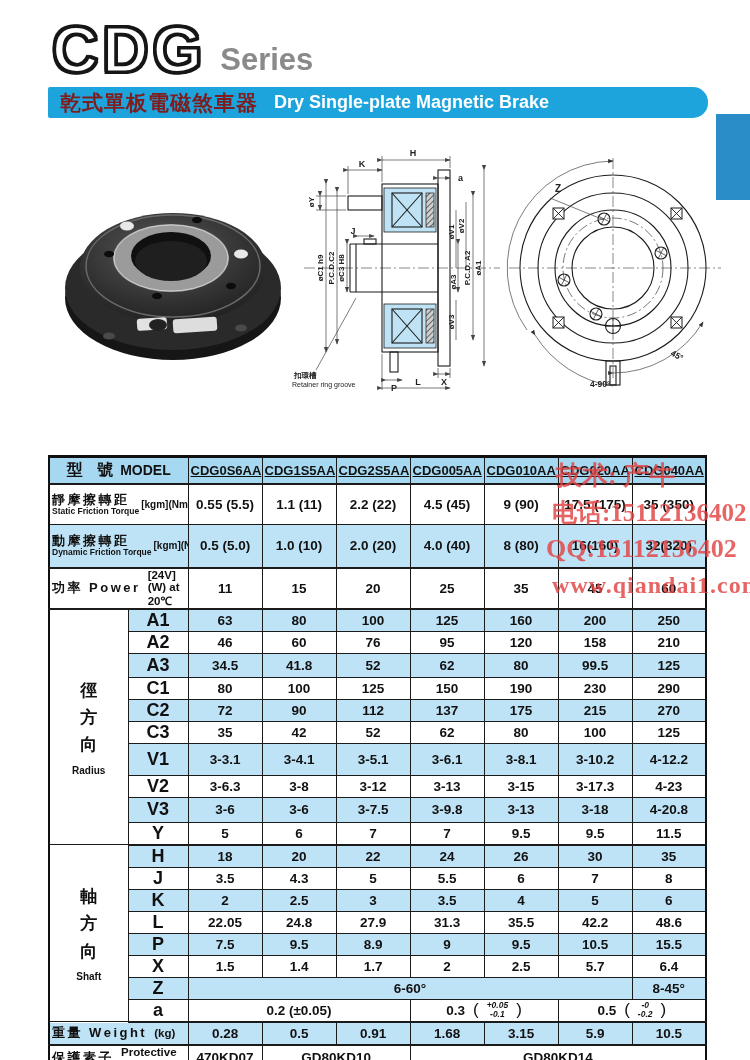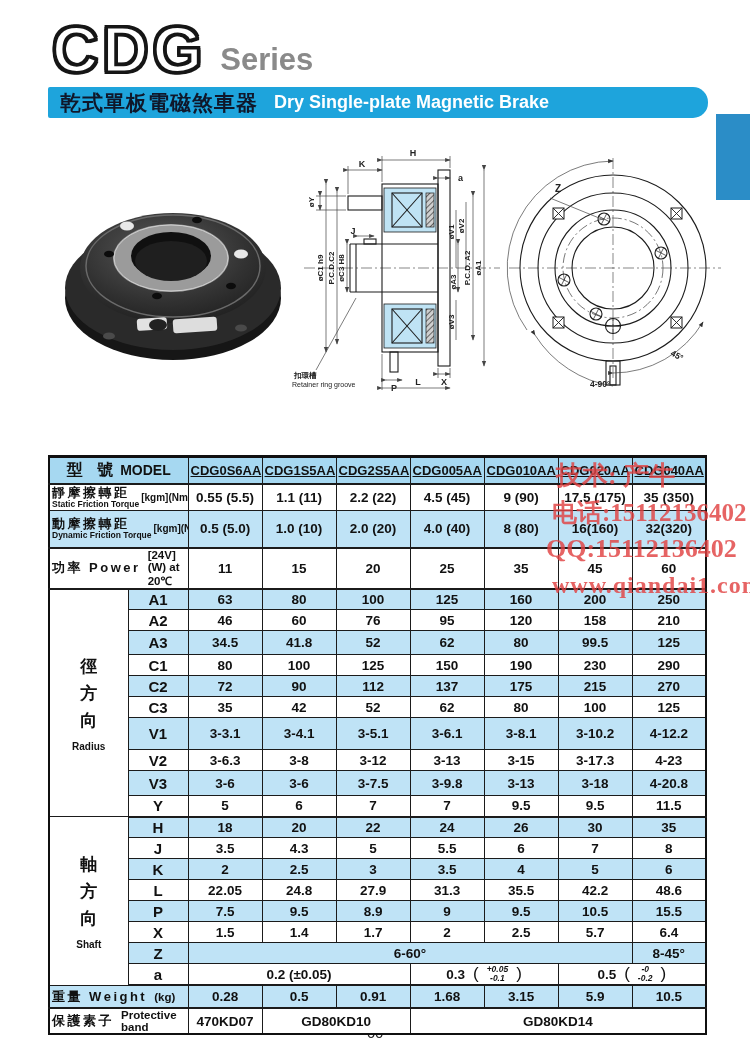--- a/index.html
+++ b/index.html
@@ -9,21 +9,21 @@
 
   
   .title-row{position:absolute;left:52px;top:18px;display:flex;align-items:flex-end;}
   .cdg-title{font-size:64px;font-weight:800;letter-spacing:4px;line-height:1;color:#fff;
     -webkit-text-stroke:3px #161616;
     text-shadow:2px 0 #161616,-2px 0 #161616,0 2px #161616,0 -2px #161616,
                 2px 2px #161616,-2px -2px #161616,2px -2px #161616,-2px 2px #161616;}
   .series-title{font-size:31px;font-weight:700;color:#8a8a8a;margin-left:14px;padding-bottom:4px;}
   .banner{position:absolute;left:48px;top:87px;width:660px;height:31px;background:#1ea4dc;
     border-radius:2px 15px 15px 2px;display:flex;align-items:center;padding-left:12px;}
-  .banner .zh{color:#0f172a;font-weight:800;font-size:21px;letter-spacing:1px;}
+  .banner .zh{color:#7f1d1d;font-weight:800;font-size:21px;letter-spacing:1px;}
   .banner .en{color:#fff;font-weight:700;font-size:18px;margin-left:16px;letter-spacing:0px;}
   .side-tab{position:absolute;right:0;top:114px;width:34px;height:86px;background:#2b8dc7;}
 
   
   .fig{position:absolute;}
   svg text{font-family:"Liberation Sans",sans-serif;fill:#222;}
   .dim{stroke:#444;stroke-width:0.7;fill:none;}
   .geo{stroke:#1c1c1c;stroke-width:1.1;fill:none;}
   .cl{stroke:#555;stroke-width:0.7;stroke-dasharray:11 3 2 3;fill:none;}
 
@@ -38,21 +38,21 @@
   table.spec td{border:1px solid #1b1b1b;text-align:center;vertical-align:middle;
     padding:0 2px;overflow:hidden;}
   tr.hb td{border-bottom-width:2px;}
   tr.row-header td{height:27px;background:#a6d8f1;border-bottom-width:2px;}
   td.shaded{background:#bfe3f6;}
   td.white{background:#ffffff;}
   .model-cell{font-weight:700;font-size:13px;text-decoration:underline;}
   .mh-zh{font-weight:800;font-size:16px;letter-spacing:5px;}
   .mh-en{font-weight:700;font-size:14px;margin-left:2px;}
   .val{font-weight:700;font-size:13.5px;}
-  .dim-cell{font-weight:700;font-size:15px;margin-left:20px;}
+  .dim-cell{font-weight:700;font-size:18px;margin-left:20px;}
   td.lbl{padding:1px 3px;}
   .lblwrap{display:flex;align-items:center;justify-content:space-between;}
   .lblmain{text-align:left;line-height:1.05;}
   .lbl-zh{font-weight:800;font-size:13px;letter-spacing:2.5px;white-space:nowrap;}
   .lbl-en{font-weight:700;font-size:8.5px;white-space:nowrap;}
   .lbl-unit{font-weight:700;font-size:10px;white-space:nowrap;padding-left:2px;}
   .inlbl{display:flex;align-items:center;text-align:left;gap:7px;}
   .inlbl .lbl-zh{font-size:13px;}
   .inlbl .mid{font-weight:700;font-size:11.5px;}
   .group-cell{background:#fff;}
@@ -278,39 +278,39 @@
         <tr class="row-header">
           <td colspan="2"><span class="mh-zh">型 號</span><span class="mh-en">MODEL</span></td>
           <td class="model-cell">CDG0S6AA</td>
           <td class="model-cell">CDG1S5AA</td>
           <td class="model-cell">CDG2S5AA</td>
           <td class="model-cell">CDG005AA</td>
           <td class="model-cell">CDG010AA</td>
           <td class="model-cell">CDG020AA</td>
           <td class="model-cell">CDG040AA</td>
         </tr>
-        <tr style="height: 27px;">
+        <tr style="height: 41px;">
           <td class="lbl white" colspan="2">
             <div class="lblwrap">
               <div class="lblmain">
                 <div class="lbl-zh">靜摩擦轉距</div>
                 <div class="lbl-en">Static Friction Torque</div>
               </div>
               <div class="lbl-unit">[kgm](Nm)</div>
             </div>
           </td>
           <td class="val white">0.55 (5.5)</td>
           <td class="val white">1.1 (11)</td>
           <td class="val white">2.2 (22)</td>
           <td class="val white">4.5 (45)</td>
           <td class="val white">9 (90)</td>
           <td class="val white">17.5 (175)</td>
           <td class="val white">35 (350)</td>
         </tr>
-        <tr class="hb" style="height: 37px;">
+        <tr class="hb" style="height: 43px;">
           <td class="lbl shaded" colspan="2">
             <div class="lblwrap">
               <div class="lblmain">
                 <div class="lbl-zh">動摩擦轉距</div>
                 <div class="lbl-en">Dynamic Friction Torque</div>
               </div>
               <div class="lbl-unit">[kgm](Nm)</div>
             </div>
           </td>
           <td class="val shaded">0.5 (5.0)</td>

